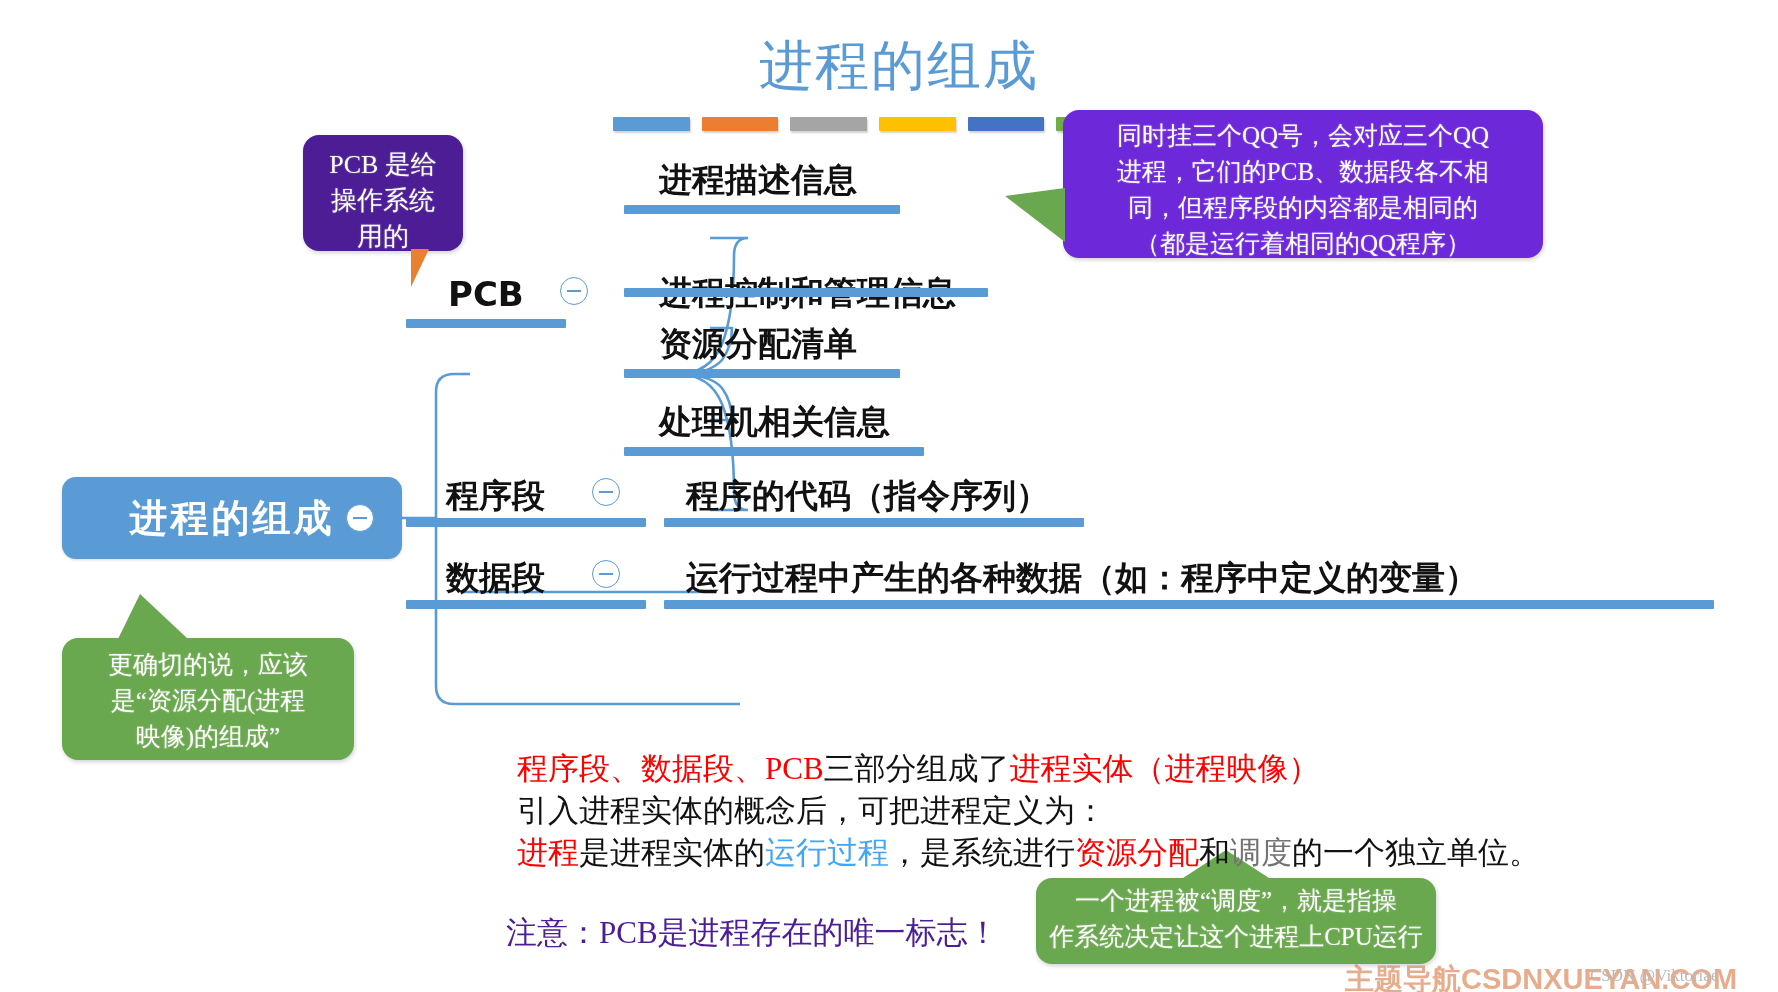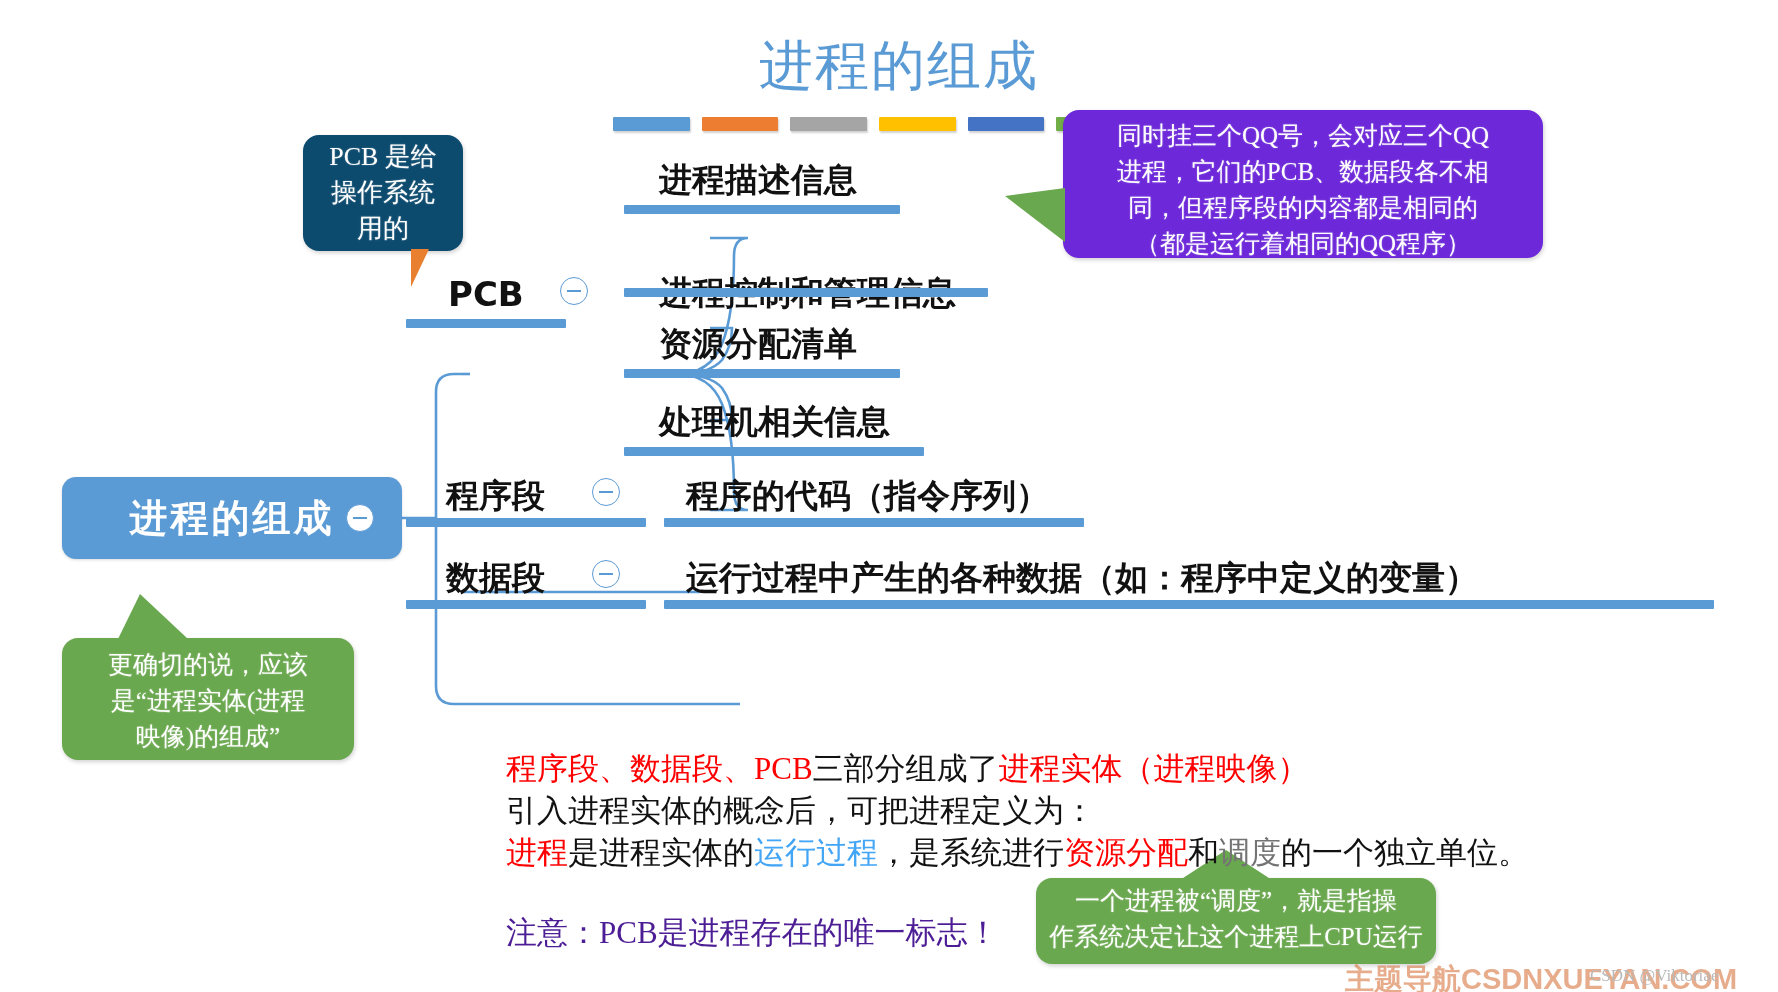--- a/index.html
+++ b/index.html
@@ -54,22 +54,22 @@
     position:absolute;border-radius:16px;color:#fff;
     font-family:"Liberation Serif","DejaVu Serif",serif;
     text-align:center;box-sizing:border-box;
     text-shadow:0 0 2px rgba(255,255,255,.35);
     box-shadow:1px 2px 4px rgba(0,0,0,.18);
   }
   .callout .ctext{display:block;white-space:pre-line;}
   .tail{position:absolute;width:0;height:0;}
 
   #callout-pcb{
-    left:303px;top:135px;width:160px;height:116px;background:#0c4a6e;
-    font-size:26px;line-height:36px;padding-top:4px;
+    left:303px;top:135px;width:160px;height:116px;background:#4c1d95;
+    font-size:26px;line-height:36px;padding-top:12px;
   }
   #callout-pcb .tail{
     left:108px;top:114px;
     border-left:18px solid #e8802f;border-right:10px solid transparent;
     border-bottom:38px solid transparent;
   }
 
   #callout-qq{
     left:1063px;top:110px;width:480px;height:148px;background:#6d28d9;
     font-size:25px;line-height:36px;padding:8px 14px 0 14px;
@@ -109,21 +109,21 @@
     border-bottom:30px solid #6aa84f;border-left:46px solid transparent;
     border-right:46px solid transparent;
   }
 
   
   #bottom-text{
     position:absolute;left:506px;top:748px;width:1000px;
     font-family:"Liberation Serif","DejaVu Serif",serif;
     font-size:31px;line-height:42px;color:#111;
   }
-  #bottom-text .ln{white-space:nowrap;}
+  #bottom-text .ln{white-space:nowrap;margin-left:11px;}
   .red{color:#ff0000;}
   .lblue{color:#42a5f5;}
   .green{color:#737373;}
   #note-line{
     position:absolute;left:506px;top:912px;
     font-family:"Liberation Serif","DejaVu Serif",serif;
     font-size:31px;color:#4c1d95;white-space:nowrap;
   }
 
   
@@ -217,21 +217,21 @@
     <span class="ctext">同时挂三个QQ号，会对应三个QQ
 进程，它们的PCB、数据段各不相
 同，但程序段的内容都是相同的
 （都是运行着相同的QQ程序）</span>
     <span class="tail"></span>
   </div>
 
 
   <div class="callout" id="callout-entity">
     <span class="ctext">更确切的说，应该
-是“进程实体(进程
+是“资源分配(进程
 映像)的组成”</span>
     <span class="tail"></span>
   </div>
 
   <div class="callout" id="callout-sched">
     <span class="ctext">一个进程被“调度”，就是指操
 作系统决定让这个进程上CPU运行</span>
     <span class="tail"></span>
   </div>
 

